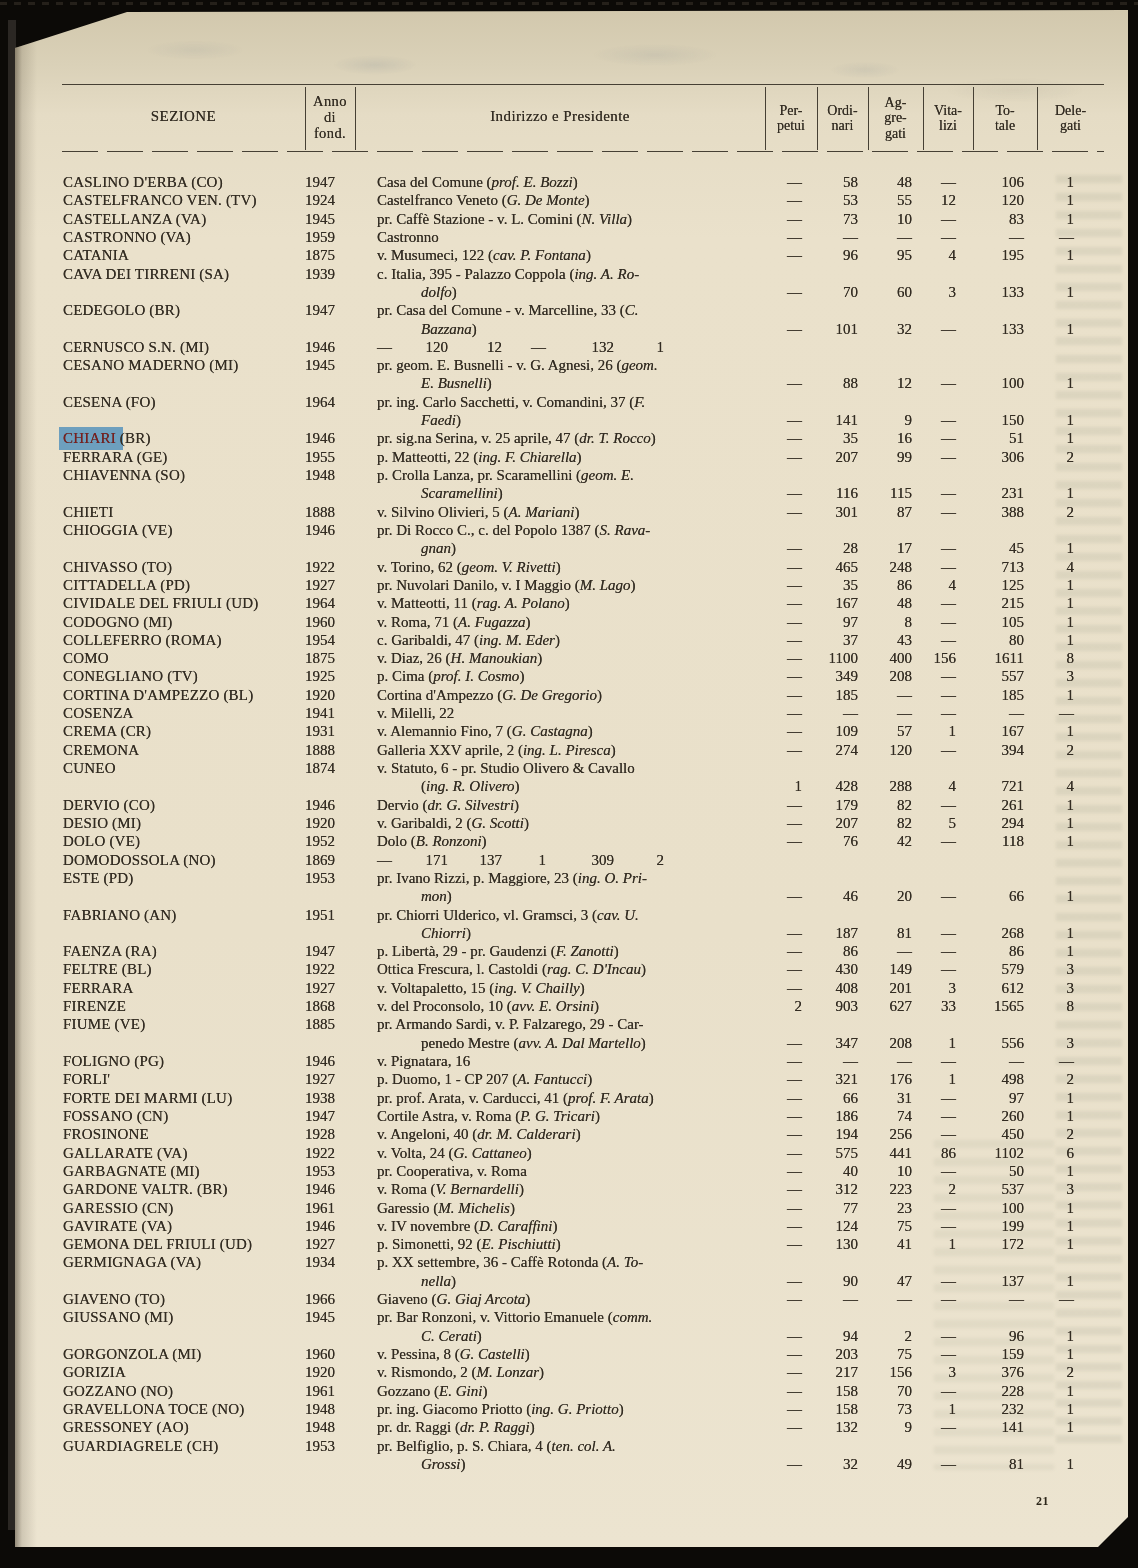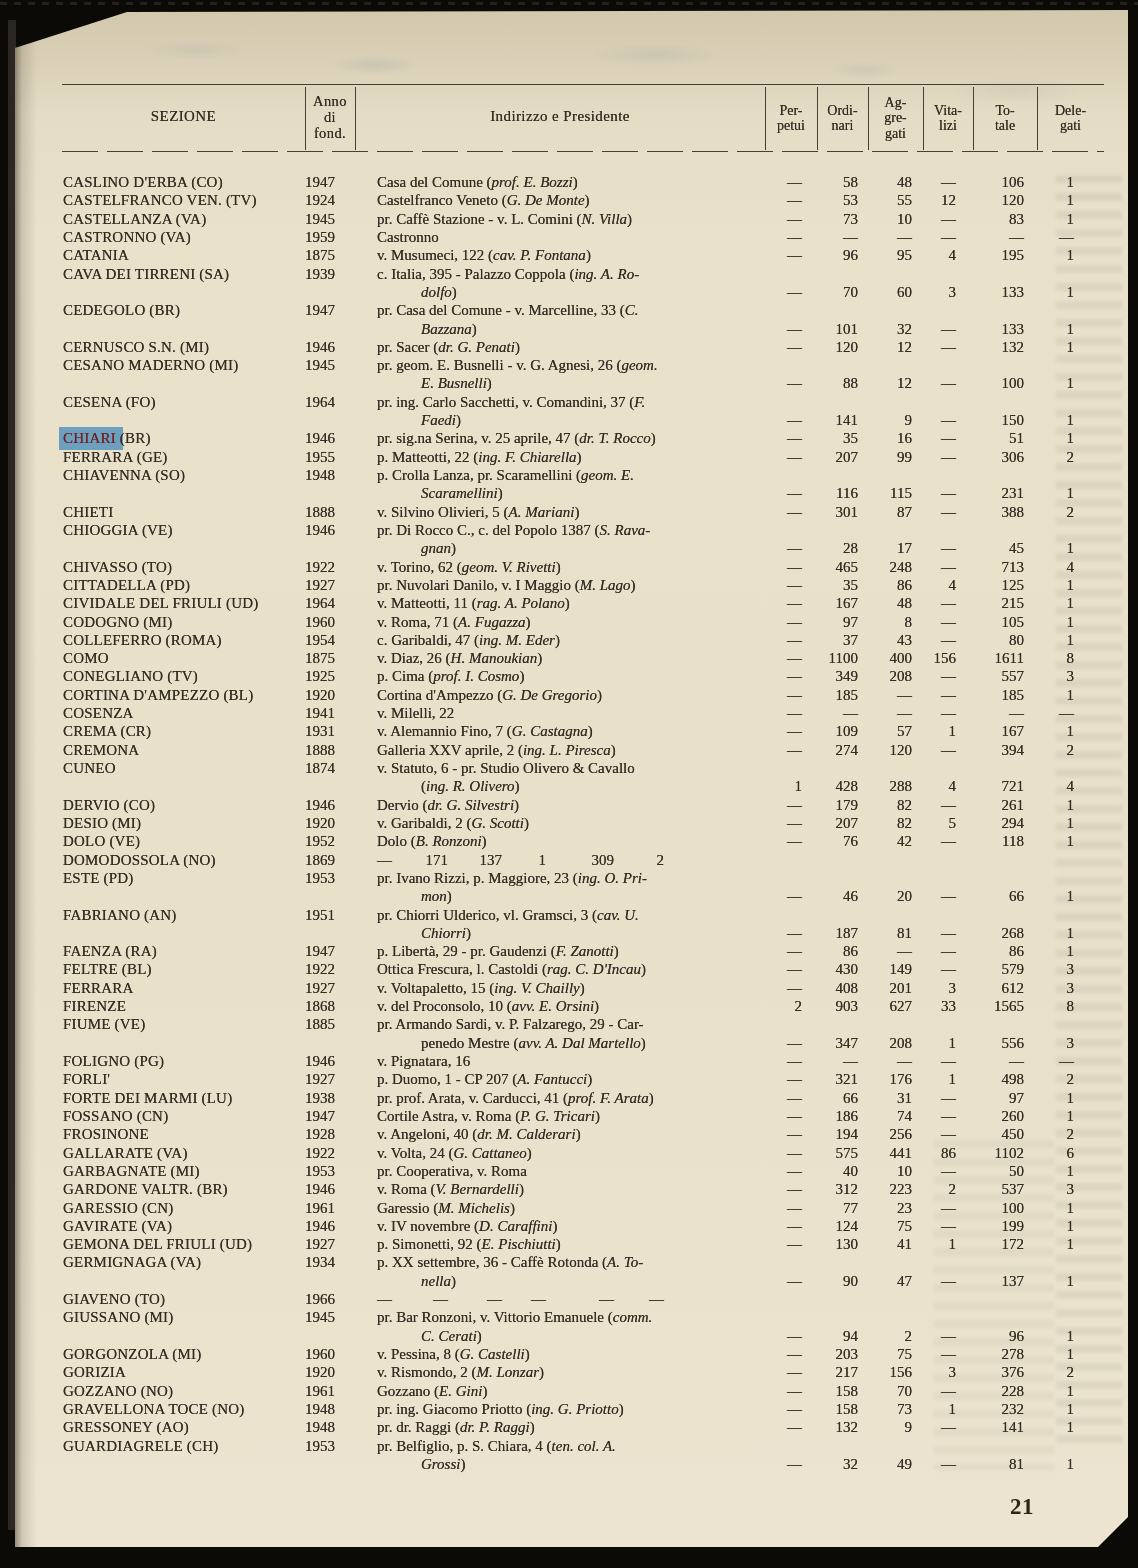--- a/index.html
+++ b/index.html
@@ -51,22 +51,22 @@
   .c-year{width:50px;}
   .c-addr{width:410px;padding-left:22px}
   .al{white-space:nowrap}
   .cont{margin-left:44px}
   .it{font-style:italic}
   .c-stats{display:flex;align-self:flex-end;width:309px}
   .st{display:block;text-align:right}
   .s0{width:37px}.s1{width:56px}.s2{width:54px}.s3{width:44px}.s4{width:68px}.s5{width:50px}
   .hl{background:#6d9fbe;color:#7f1d1d;padding:3px 7px 4px 4px;margin:-3px -7px -4px -4px}
 
-  .pageno{position:absolute;left:980px;top:1484px;width:54px;text-align:center;
-    font-weight:bold;font-size:23px;letter-spacing:.5px;color:#2c2619}
+  .pageno{position:absolute;left:980px;top:1484px;width:54px;text-align:right;
+    font-weight:bold;font-size:12px;letter-spacing:.5px;color:#2c2619}
 </style>
 </head>
 <body>
 
 <div class="film-edge"></div>
 <div class="page-behind"></div>
 
 <div class="paper">
   <div class="ghost-right"></div>
   <div class="ghost-right2"></div>
@@ -208,23 +208,20 @@
             <span class="st s1">101</span>
             <span class="st s2">32</span>
             <span class="st s3">—</span>
             <span class="st s4">133</span>
             <span class="st s5">1</span>
           </div>
         </div>
         <div class="row">
           <div class="c-name">CERNUSCO S.N. (MI)</div>
           <div class="c-year">1946</div>
-          <div class="c-addr">
-            <div class="al"><span>pr. Sacer (</span><span class="it">dr. G. Penati</span><span>)</span></div>
-          </div>
           <div class="c-stats">
             <span class="st s0">—</span>
             <span class="st s1">120</span>
             <span class="st s2">12</span>
             <span class="st s3">—</span>
             <span class="st s4">132</span>
             <span class="st s5">1</span>
           </div>
         </div>
         <div class="row">
@@ -859,20 +856,23 @@
             <span class="st s1">90</span>
             <span class="st s2">47</span>
             <span class="st s3">—</span>
             <span class="st s4">137</span>
             <span class="st s5">1</span>
           </div>
         </div>
         <div class="row">
           <div class="c-name">GIAVENO (TO)</div>
           <div class="c-year">1966</div>
+          <div class="c-addr">
+            <div class="al"><span>Giaveno (</span><span class="it">G. Giaj Arcota</span><span>)</span></div>
+          </div>
           <div class="c-stats">
             <span class="st s0">—</span>
             <span class="st s1">—</span>
             <span class="st s2">—</span>
             <span class="st s3">—</span>
             <span class="st s4">—</span>
             <span class="st s5">—</span>
           </div>
         </div>
         <div class="row">
@@ -895,21 +895,21 @@
           <div class="c-name">GORGONZOLA (MI)</div>
           <div class="c-year">1960</div>
           <div class="c-addr">
             <div class="al"><span>v. Pessina, 8 (</span><span class="it">G. Castelli</span><span>)</span></div>
           </div>
           <div class="c-stats">
             <span class="st s0">—</span>
             <span class="st s1">203</span>
             <span class="st s2">75</span>
             <span class="st s3">—</span>
-            <span class="st s4">278</span>
+            <span class="st s4">159</span>
             <span class="st s5">1</span>
           </div>
         </div>
         <div class="row">
           <div class="c-name">GORIZIA</div>
           <div class="c-year">1920</div>
           <div class="c-addr">
             <div class="al"><span>v. Rismondo, 2 (</span><span class="it">M. Lonzar</span><span>)</span></div>
           </div>
           <div class="c-stats">

